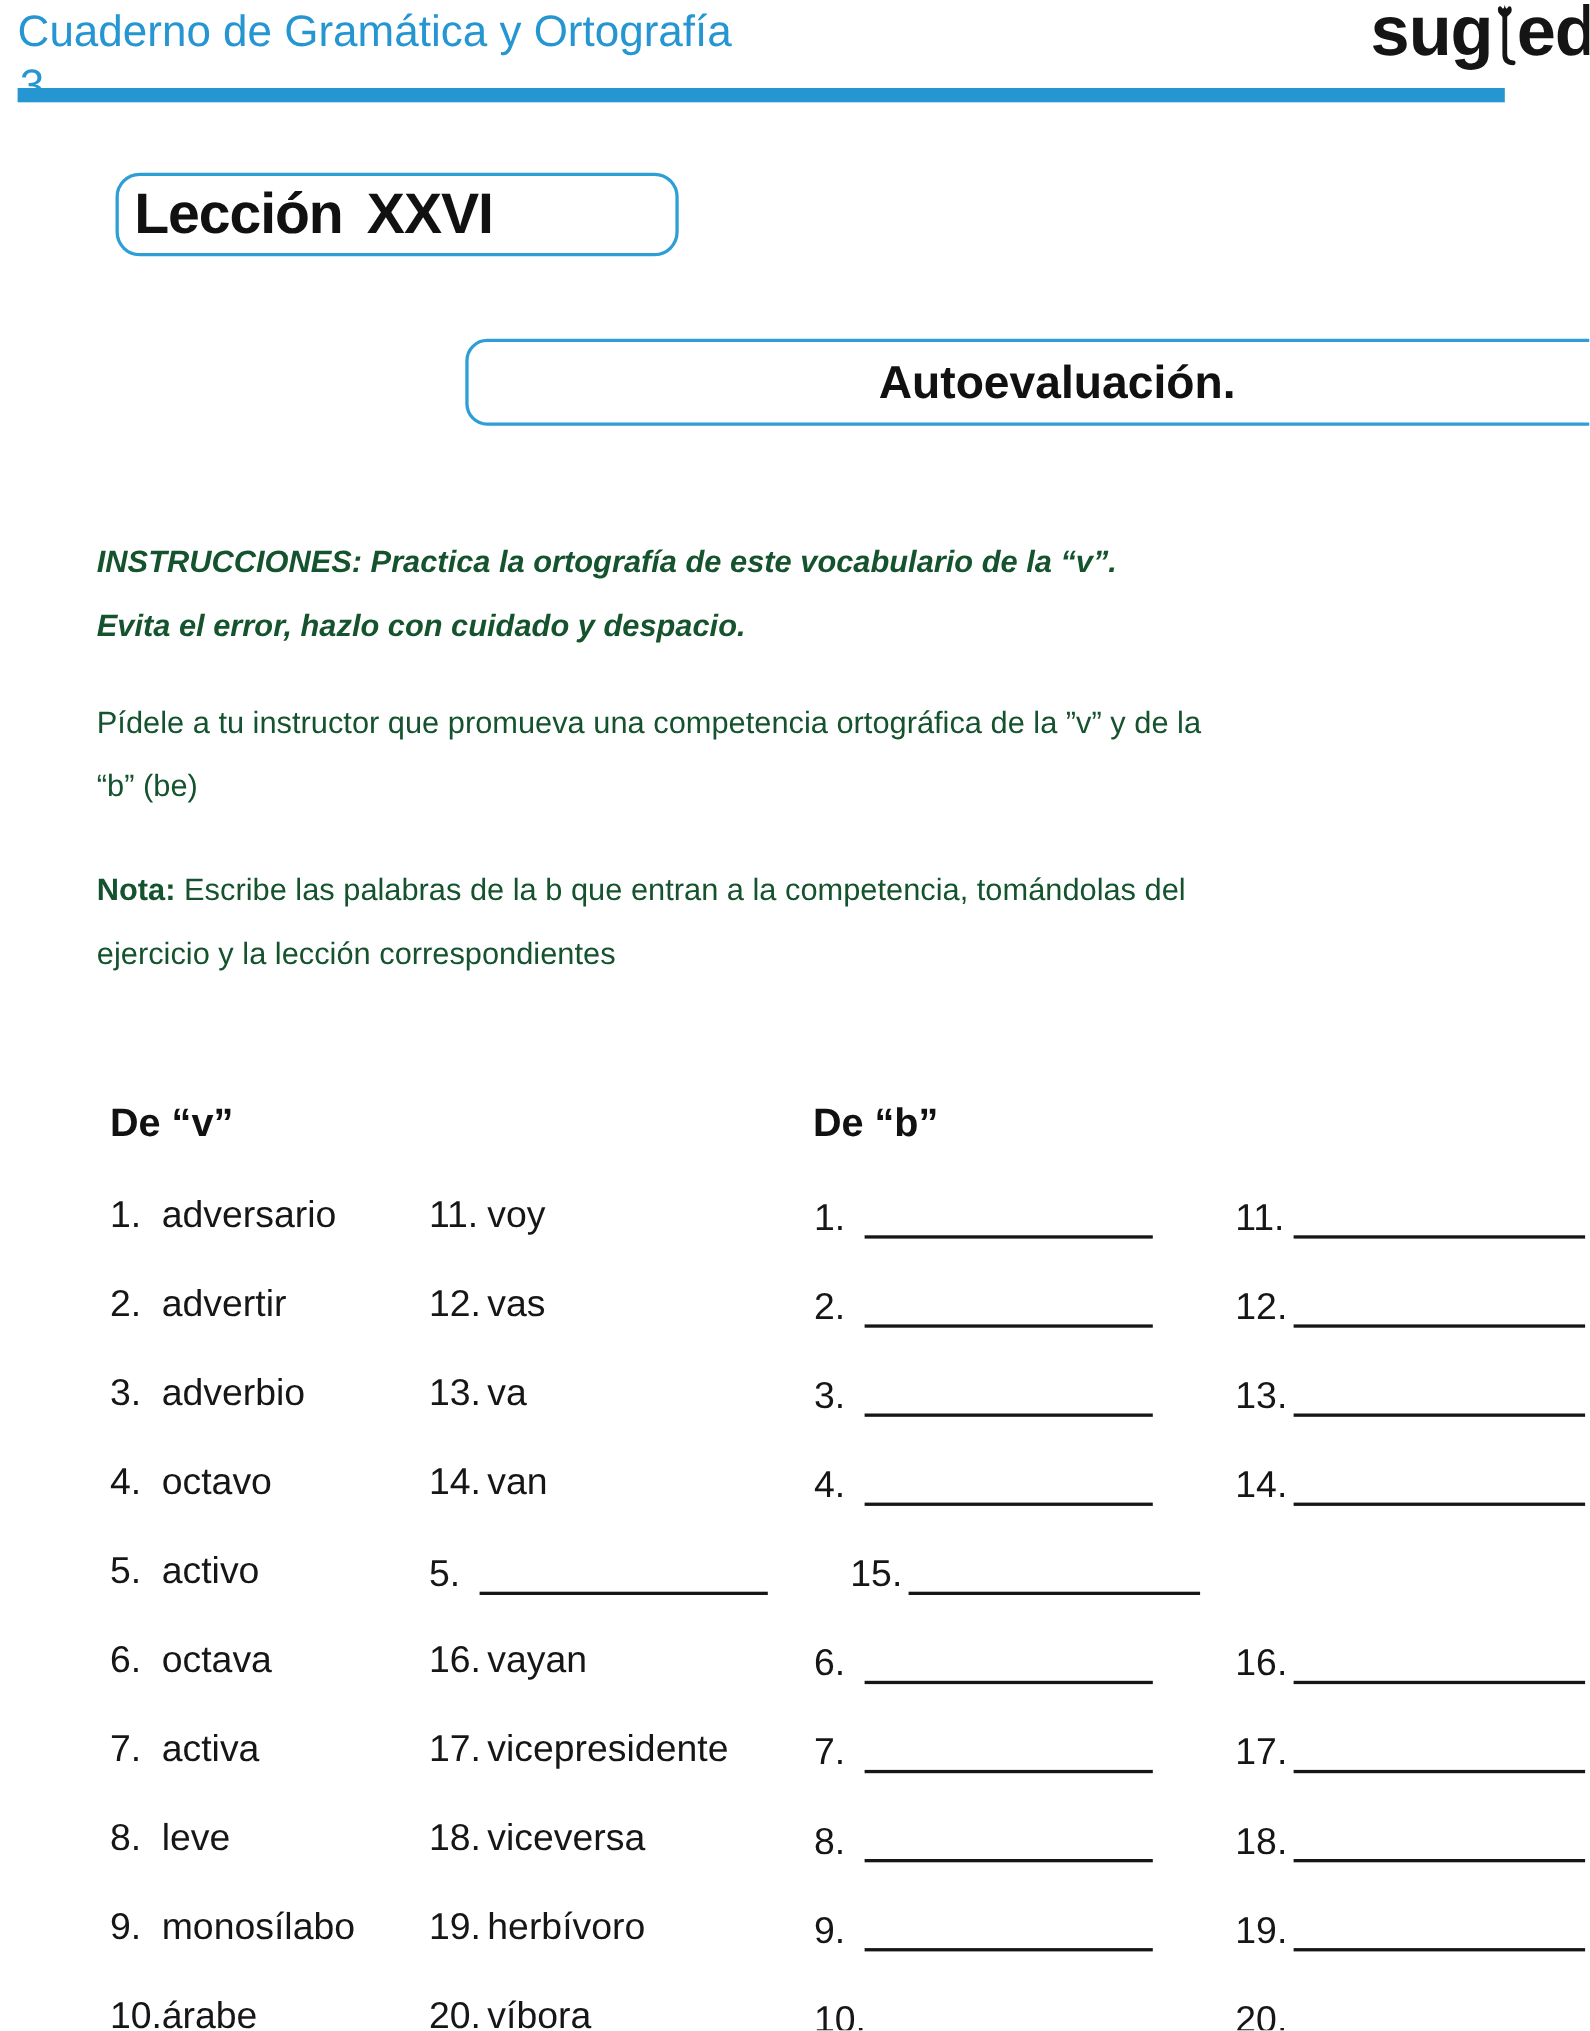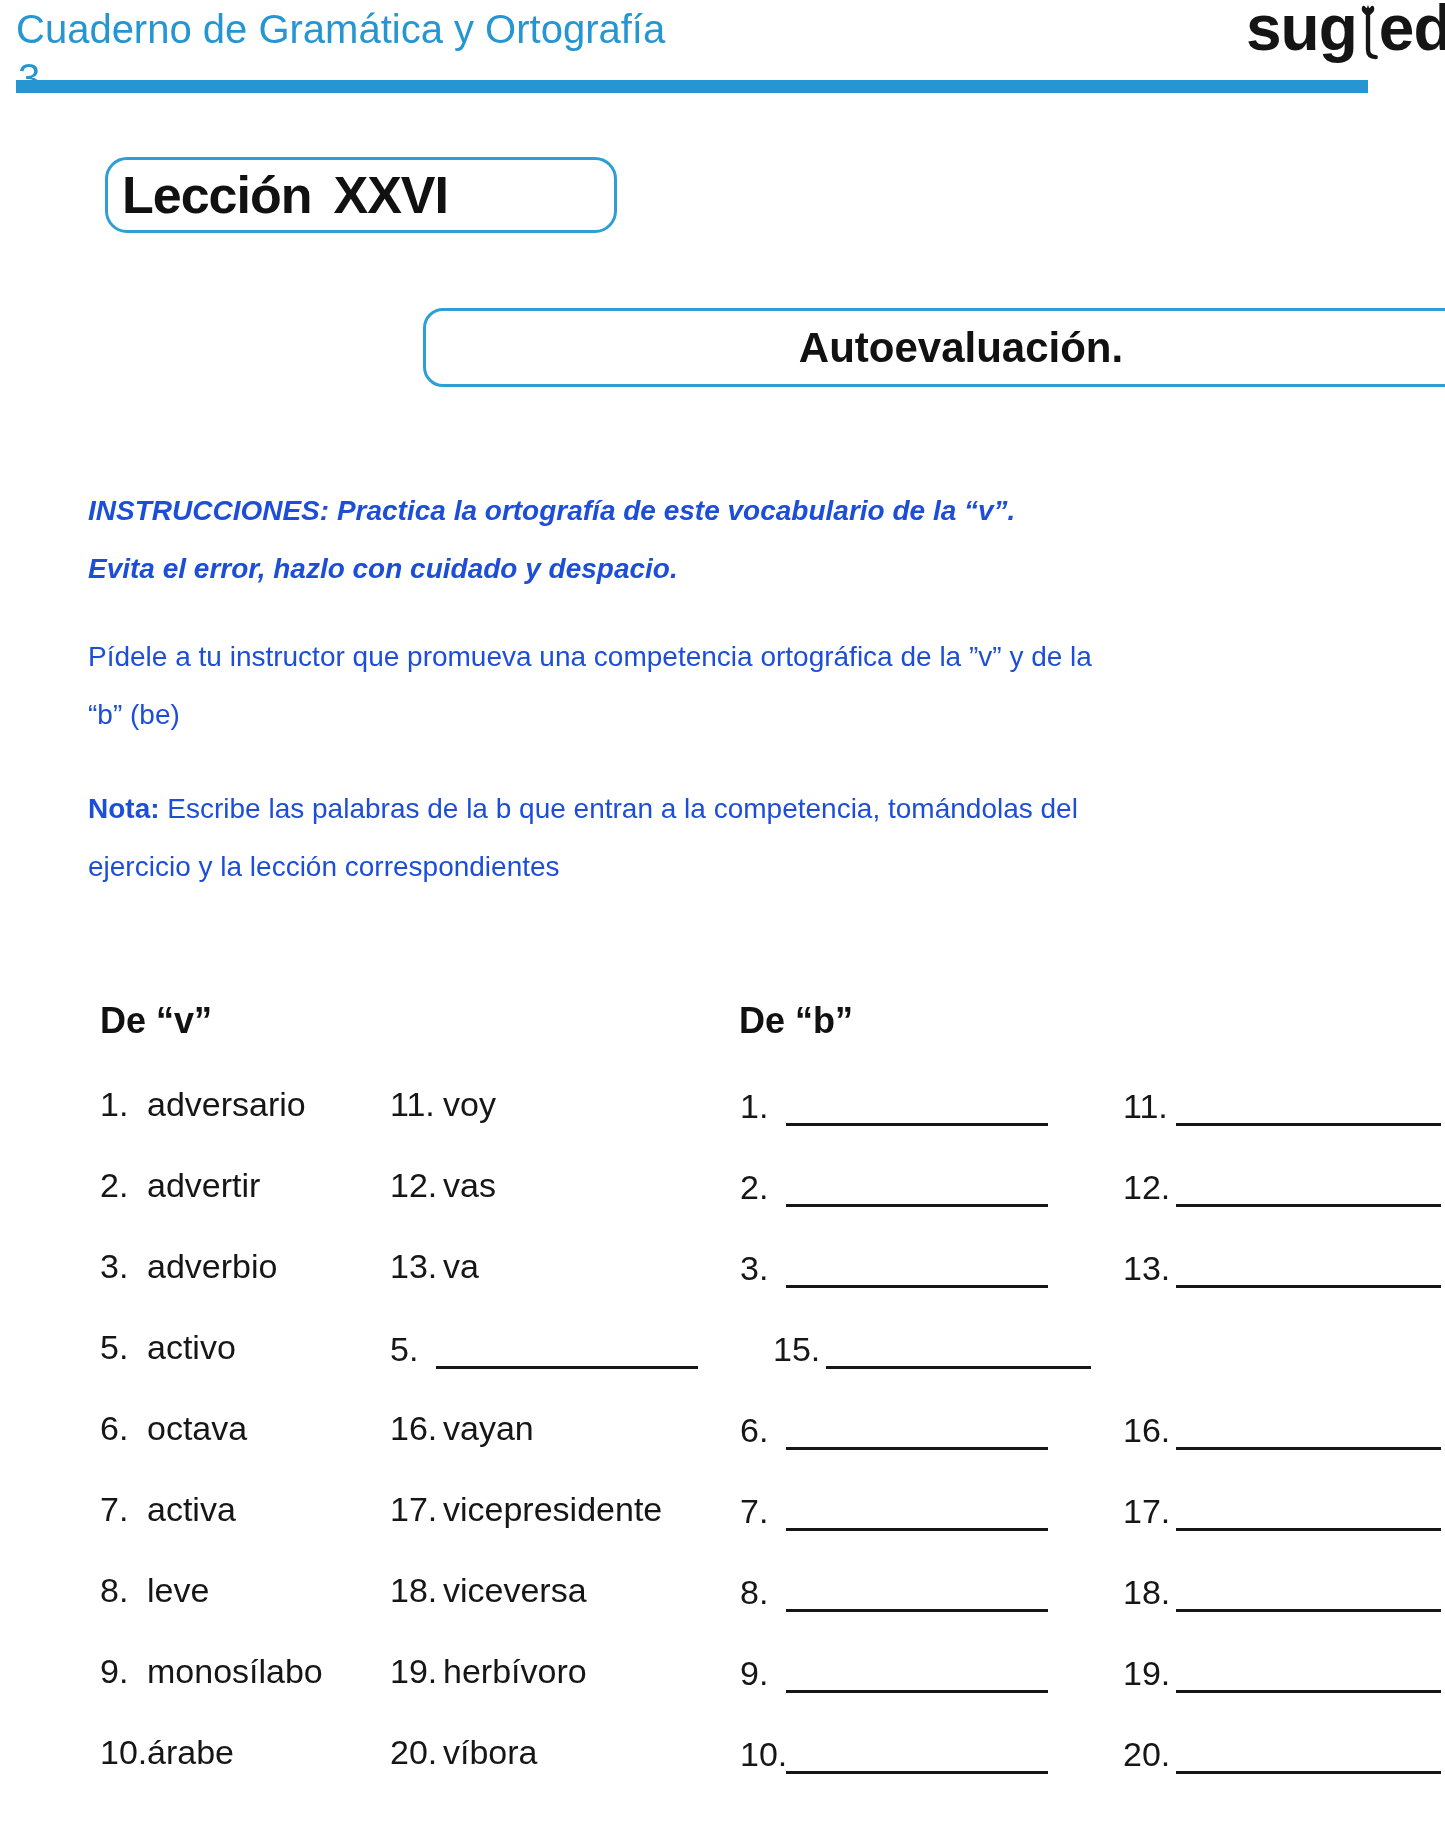--- a/index.html
+++ b/index.html
@@ -41,21 +41,21 @@
   .lesson-box .lesson-numeral{margin-left:22px;}
   .section-box{
     position:absolute;left:383px;top:308px;width:1052px;height:79px;
     border:3px solid #2e9fd6;border-radius:20px;box-sizing:border-box;
     display:flex;align-items:center;justify-content:center;margin-left:40px;
   }
   .section-box .section-text{
     font-size:42px;font-weight:700;color:#111;text-indent:24px;white-space:nowrap;
   }
   
-  .para{position:absolute;left:88px;width:1120px;font-size:28px;line-height:58px;color:#1d4ed8;}
+  .para{position:absolute;left:88px;width:1120px;font-size:28px;line-height:58px;color:#14532d;}
   .instructions{top:482px;font-weight:700;font-style:italic;}
   .pidele{top:628px;}
   .note{top:780px;}
   .note .note-label{font-weight:700;margin-top:48px;}
   
   .list-header{position:absolute;top:1000px;font-size:36px;font-weight:700;color:#111;white-space:nowrap;}
   .v-header{left:100px;}
   .b-header{left:739px;}
   .rows{position:absolute;left:0;top:1085px;width:1445px;}
   .row{display:flex;height:81px;font-size:34px;color:#161616;}
@@ -137,20 +137,26 @@
       <div class="c4"><span class="num">12.</span><span class="blank"></span></div>
     </div>
 
     <div class="row">
       <div class="c1"><span class="num">3.</span><span>adverbio</span></div>
       <div class="c2"><span class="num">13.</span><span>va</span></div>
       <div class="c3"><span class="num">3.</span><span class="blank"></span></div>
       <div class="c4"><span class="num">13.</span><span class="blank"></span></div>
     </div>
 
+    <div class="row">
+      <div class="c1"><span class="num">4.</span><span>octavo</span></div>
+      <div class="c2"><span class="num">14.</span><span>van</span></div>
+      <div class="c3"><span class="num">4.</span><span class="blank"></span></div>
+      <div class="c4"><span class="num">14.</span><span class="blank"></span></div>
+    </div>
 
     <div class="row">
       <div class="c1"><span class="num">5.</span><span>activo</span></div>
       <div class="c3"><span class="num">5.</span><span class="blank"></span></div>
       <div class="c4"><span class="num">15.</span><span class="blank"></span></div>
     </div>
 
     <div class="row">
       <div class="c1"><span class="num">6.</span><span>octava</span></div>
       <div class="c2"><span class="num">16.</span><span>vayan</span></div>

